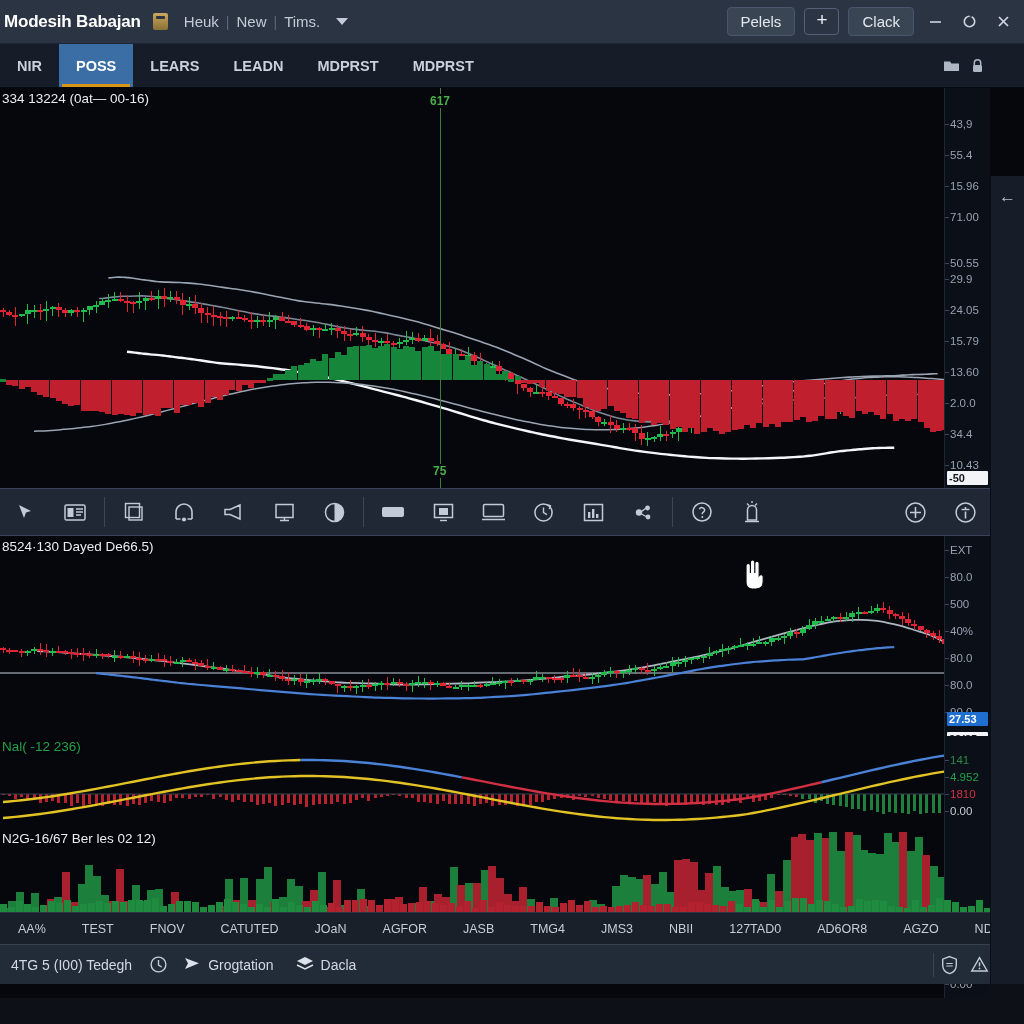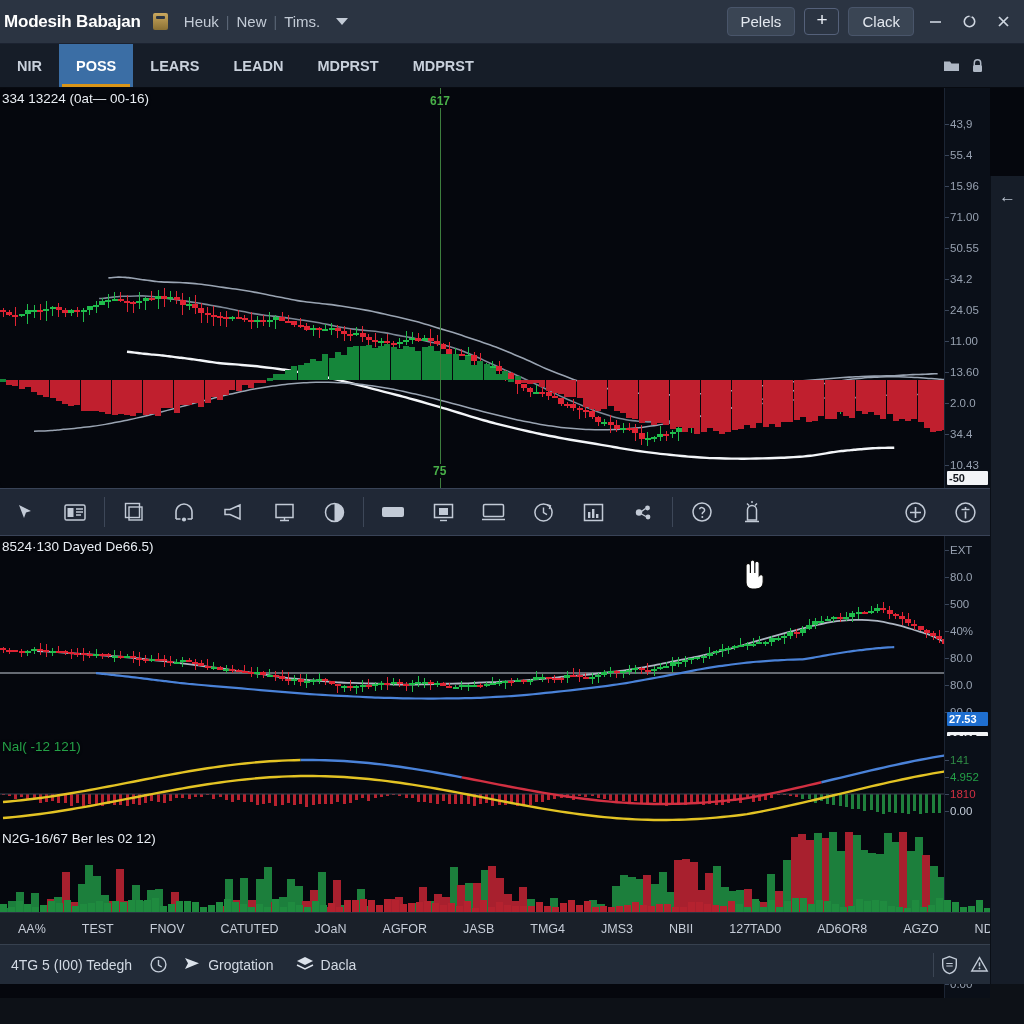--- a/index.html
+++ b/index.html
@@ -1045,24 +1045,24 @@
       </div>
     <div id="xhair" style="left:440px;"></div>
     <div class="xh-tag" id="xhtop" style="left:427px;top:6px;">617</div>
     <div class="xh-tag" id="xhbot" style="left:430px;top:376px;">75</div>
   </div>
   <div class="axis" id="a1" style="top:0;height:400px;right:34px;">
       <div class="tick" style="top: 30px;">43,9</div>
       <div class="tick" style="top: 61px;">55.4</div>
       <div class="tick" style="top: 92px;">15.96</div>
       <div class="tick" style="top: 123px;">71.00</div>
-      <div class="tick" style="top: 154px;">50.55</div>
-      <div class="tick" style="top: 185px;">34.2</div>
+      <div class="tick" style="top: 169px;">50.55</div>
+      <div class="tick" style="top: 185px;">29.9</div>
       <div class="tick" style="top: 216px;">24.05</div>
-      <div class="tick" style="top: 247px;">11.00</div>
+      <div class="tick" style="top: 247px;">15.79</div>
       <div class="tick" style="top: 278px;">13.60</div>
       <div class="tick" style="top: 309px;">2.0.0</div>
       <div class="tick" style="top: 340px;">34.4</div>
       <div class="tick" style="top: 371px;">10.43</div>
       <div class="lbl-box" style="top: 383px; background: rgb(242, 244, 247); color: rgb(17, 21, 28); font-weight: bold;">-50</div>
     </div>
 
   <div id="toolbar" style="top:400px;">
       <div class="tl-item">
         <svg width="18" height="18">
@@ -1835,21 +1835,21 @@
       <div class="tick" style="top: 62px;">500</div>
       <div class="tick" style="top: 89px;">40%</div>
       <div class="tick" style="top: 116px;">80.0</div>
       <div class="tick" style="top: 143px;">80.0</div>
       <div class="tick" style="top: 170px;">90.0</div>
       <div class="lbl-box" style="top: 176px; background: rgb(31, 111, 208); color: rgb(255, 255, 255); font-weight: bold;">27.53</div>
       <div class="lbl-box" style="top: 196px; background: rgb(242, 244, 247); color: rgb(17, 21, 28); font-weight: bold;">28(85</div>
     </div>
 
   <div class="panel" id="p3" style="top:648px;width:990px;height:92px;">
-    <div class="panel-label" style="color:#24a148;">Nal( -12 121)</div>
+    <div class="panel-label" style="color:#24a148;">Nal( -12 236)</div>
     <div id="p3hist">
         <div style="position: absolute; width: 3px; left: 1.5px; bottom: 33.5111px; height: 0.488918px; background: rgb(184, 34, 47);"></div>
         <div style="position: absolute; width: 3px; left: 7.7px; bottom: 31.8351px; height: 2.16492px; background: rgb(184, 34, 47);"></div>
         <div style="position: absolute; width: 3px; left: 13.9px; bottom: 29.4267px; height: 4.57332px; background: rgb(184, 34, 47);"></div>
         <div style="position: absolute; width: 3px; left: 20.1px; bottom: 31.3174px; height: 2.68257px; background: rgb(184, 34, 47);"></div>
         <div style="position: absolute; width: 3px; left: 26.3px; bottom: 28.4854px; height: 5.51456px; background: rgb(184, 34, 47);"></div>
         <div style="position: absolute; width: 3px; left: 32.5px; bottom: 29.5333px; height: 4.46667px; background: rgb(184, 34, 47);"></div>
         <div style="position: absolute; width: 3px; left: 38.7px; bottom: 24.9874px; height: 9.01265px; background: rgb(184, 34, 47);"></div>
         <div style="position: absolute; width: 3px; left: 44.9px; bottom: 25.5377px; height: 8.46233px; background: rgb(184, 34, 47);"></div>
         <div style="position: absolute; width: 3px; left: 51.1px; bottom: 26.5445px; height: 7.45545px; background: rgb(184, 34, 47);"></div>

